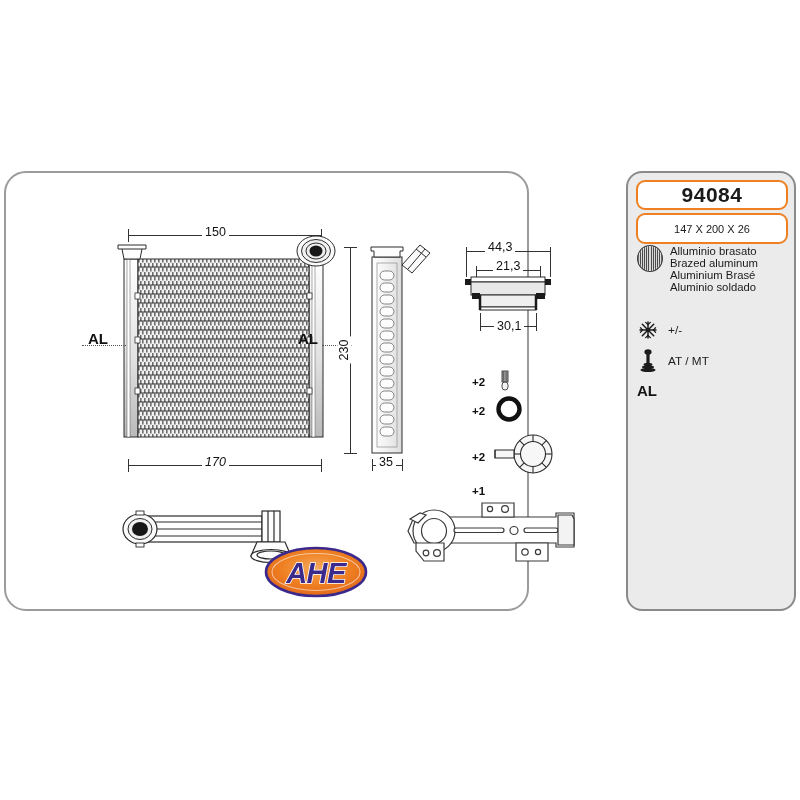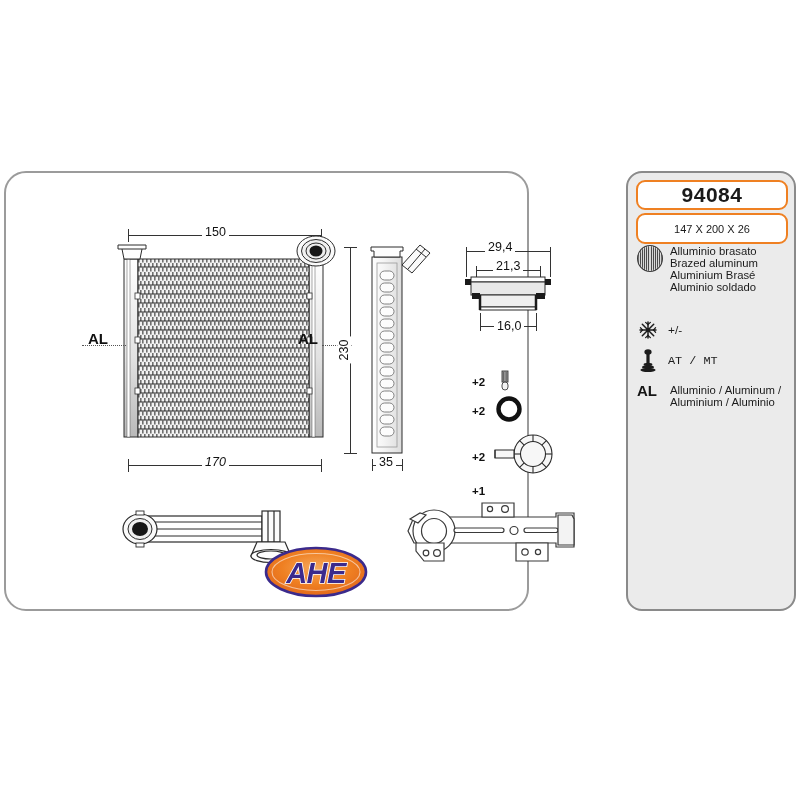--- a/index.html
+++ b/index.html
@@ -27,21 +27,21 @@
   #dimensions-box{top:40px;height:31px;font-size:11px;}
 
   .spec-row{position:absolute;left:9px;display:flex;align-items:flex-start;}
   .spec-text{font-size:11.3px;color:#1b1b1b;line-height:12px;white-space:pre-line;}
   .spec-ic{flex:0 0 auto;display:flex;align-items:center;justify-content:center;}
 
   #spec-material{top:72px;}
   #spec-material .spec-ic{width:26px;height:26px;margin-right:7px;}
   #spec-ac{top:146px;align-items:center;}
   #spec-ac .spec-ic{width:22px;height:22px;margin-right:9px;}
-  #spec-trans{top:176px;align-items:center;font-family:Liberation Mono, monospace;}
+  #spec-trans{top:176px;align-items:center;}
   #spec-trans .spec-ic{width:22px;height:24px;margin-right:9px;}
   #spec-al{top:211px;}
   #spec-al .al-tag{font-size:15px;font-weight:bold;color:#141414;width:26px;margin-right:7px;
                    line-height:13px;letter-spacing:-.2px;}
 
   .ic-text{font-size:11.8px;color:#1b1b1b;}
 
   
   .hatch-circle{width:25px;height:25px;border-radius:50%;border:1.2px solid #3a3a3a;
     background:
@@ -200,21 +200,21 @@
     <div class="ln vline" style="left:366px;top:286px;height:12px;"></div>
     <div class="ln vline" style="left:396px;top:286px;height:12px;"></div>
     <div class="dimnum" style="left:370px;top:282px;">35</div>
   </div>
 
   <div>
 
     <div class="ln hline" style="left:460px;top:78px;width:85px;"></div>
     <div class="ln vline" style="left:460px;top:74px;height:30px;"></div>
     <div class="ln vline" style="left:544px;top:74px;height:30px;"></div>
-    <div class="dimnum" style="left:479px;top:67px;">29,4</div>
+    <div class="dimnum" style="left:479px;top:67px;">44,3</div>
 
     <div class="ln hline" style="left:470px;top:97px;width:64px;"></div>
     <div class="ln vline" style="left:470px;top:93px;height:16px;"></div>
     <div class="ln vline" style="left:534px;top:93px;height:16px;"></div>
     <div class="dimnum" style="left:487px;top:86px;">21,3</div>
 
     <svg style="position:absolute;left:455px;top:104px;" width="100" height="50">
 
       <rect x="10" y="0" width="74" height="5" fill="#ffffff" stroke="#2b2b2b" stroke-width="1"></rect>
 
@@ -227,21 +227,21 @@
       <path d="M75 16 L84 16 L84 22 L75 22 Z" fill="#1a1a1a"></path>
       <path d="M4 2 L10 2 L10 8 L4 8 Z" fill="#1a1a1a"></path>
       <path d="M11 16 L19 16 L19 22 L11 22 Z" fill="#1a1a1a"></path>
       <line x1="75" y1="18" x2="75" y2="33" stroke="#1a1a1a" stroke-width="2.5"></line>
       <line x1="19" y1="18" x2="19" y2="33" stroke="#1a1a1a" stroke-width="2.5"></line>
     </svg>
 
     <div class="ln hline" style="left:474px;top:153px;width:56px;"></div>
     <div class="ln vline" style="left:474px;top:140px;height:18px;"></div>
     <div class="ln vline" style="left:530px;top:140px;height:18px;"></div>
-    <div class="dimnum" style="left:488px;top:146px;">16,0</div>
+    <div class="dimnum" style="left:488px;top:146px;">30,1</div>
   </div>
 
   <div>
 
     <div class="lbl lbl-b" style="left:466px;top:203px;">+2</div>
     <svg style="position:absolute;left:492px;top:198px;" width="14" height="20">
       <rect x="4" y="0" width="6" height="11" fill="#9a9a9a" stroke="#3a3a3a" stroke-width=".9"></rect>
       <rect x="4" y="11" width="6" height="8" rx="3" fill="#f2f2f2" stroke="#3a3a3a" stroke-width=".9"></rect>
       <line x1="5.6" y1="1" x2="5.6" y2="10" stroke="#3a3a3a" stroke-width=".6"></line>
       <line x1="8.2" y1="1" x2="8.2" y2="10" stroke="#3a3a3a" stroke-width=".6"></line>
@@ -393,17 +393,15 @@
         <ellipse cx="10" cy="15.5" rx="4.4" ry="1.7" fill="#1c1c1c"></ellipse>
         <ellipse cx="10" cy="18.2" rx="6" ry="1.9" fill="#1c1c1c"></ellipse>
         <ellipse cx="10" cy="21" rx="7.6" ry="2.1" fill="#1c1c1c"></ellipse>
       </svg>
     </div>
     <div class="ic-text">AT / MT</div>
   </div>
 
   <div class="spec-row" id="spec-al">
     <div class="al-tag">AL</div>
-    <div class="spec-text">Alluminio  / Aluminum /
-Aluminium / Aluminio</div>
   </div>
 
 </div>
 
 </body></html>

